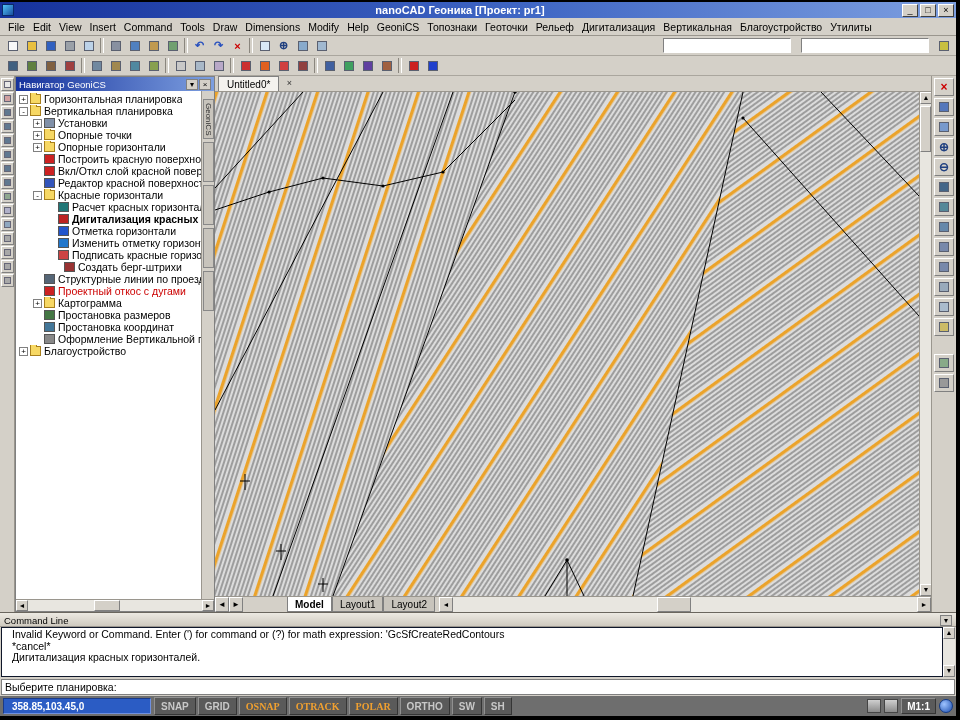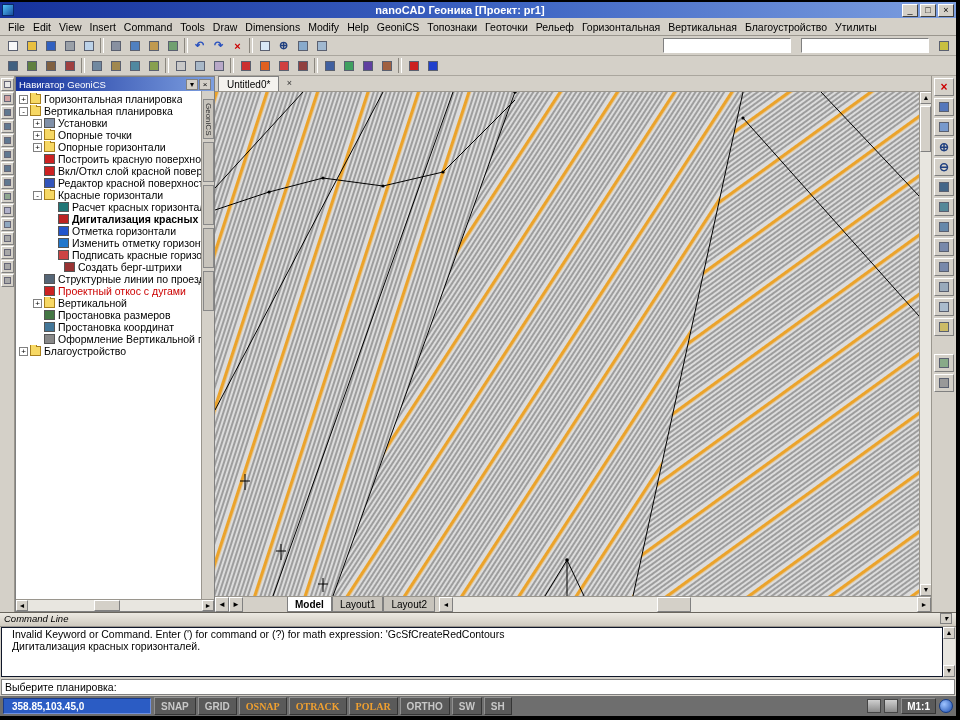--- a/index.html
+++ b/index.html
@@ -68,21 +68,21 @@
   .layout-tab.active{background:#fff;font-weight:bold;margin-left:44px;}
   .hscroll{flex:1;display:flex;align-items:stretch;margin-left:4px;}
 
   
   .right-tb{width:25px;background:#d4d0c8;border-left:1px solid #9a968e;display:flex;flex-direction:column;align-items:center;padding-top:2px;gap:2px;flex:none;}
   .rtb-btn{width:20px;height:18px;border:1px solid;border-color:#fff #808080 #808080 #fff;background:#d4d0c8;display:flex;align-items:center;justify-content:center;font-size:12px;font-weight:bold;flex:none;}
   .rtb-gap{height:14px;flex:none;}
 
   
   .cmd{height:84px;border-top:1px solid #6a665e;display:flex;flex-direction:column;background:#d4d0c8;flex:none;}
-  .cmd-header{height:14px;font-size:9.5px;display:flex;align-items:flex-start;padding:0 4px;background:linear-gradient(#ece9e2,#cfcabf);border-bottom:1px solid #9a968e;flex:none;font-style:italic;}
+  .cmd-header{height:14px;font-size:9.5px;display:flex;align-items:flex-end;padding:0 4px;background:linear-gradient(#ece9e2,#cfcabf);border-bottom:1px solid #9a968e;flex:none;}
   .cmd-header-title{flex:1;}
   .cmd-log-wrap{flex:1;position:relative;margin:0 1px;min-height:0;}
   .cmd-log{position:absolute;left:0;top:0;right:12px;bottom:0;background:#fff;border:1px solid #0f172a;font-family:"DejaVu Sans Mono",monospace;font-size:10.5px;line-height:11.5px;padding:1px 10px;overflow:hidden;}
   .cmd-vscroll{position:absolute;right:0;top:0;bottom:0;width:12px;background:#d4d0c8;display:flex;flex-direction:column;}
   .cmd-prompt{height:16px;background:#fff;border:1px solid #808080;margin:2px 1px 1px 1px;font-family:"DejaVu Sans Mono",monospace;font-size:10.5px;display:flex;align-items:center;padding:0 3px;flex:none;}
 
   
   .statusbar{height:20px;background:#6e6e6e;display:flex;align-items:center;gap:3px;padding:0 3px;font-size:10px;flex:none;}
   .coords{background:#2b5cc4;color:#fff;height:16px;min-width:148px;display:flex;align-items:center;padding:0 8px;border:1px solid;border-color:#1a3a88 #6f90e0 #6f90e0 #1a3a88;font-weight:bold;}
   .toggle{height:16px;padding:8px 6px;background:#5a5a5a;border:1px solid;border-color:#909090 #353535 #353535 #909090;display:flex;align-items:center;color:#c8c8c8;font-weight:bold;}
@@ -116,21 +116,21 @@
         <span class="menu-item">Command</span>
         <span class="menu-item">Tools</span>
         <span class="menu-item">Draw</span>
         <span class="menu-item">Dimensions</span>
         <span class="menu-item">Modify</span>
         <span class="menu-item">Help</span>
         <span class="menu-item">GeoniCS</span>
         <span class="menu-item">Топознаки</span>
         <span class="menu-item">Геоточки</span>
         <span class="menu-item">Рельеф</span>
-        <span class="menu-item">Горизонтальная</span>
+        <span class="menu-item">Дигитализация</span>
         <span class="menu-item">Вертикальная</span>
         <span class="menu-item">Благоустройство</span>
         <span class="menu-item">Утилиты</span>
       </div>
 
     <div class="toolbar" id="toolbar-top">
         <span class="tb-btn">
           <span class="chip" style="background: rgb(248, 248, 248);"></span>
         </span>
         <span class="tb-btn">
@@ -390,21 +390,21 @@
                 <span class="t-label">Структурные линии по проездам</span>
               </div>
               <div class="tree-row" style="padding-left: 17px;">
                 <span class="expander noexp"></span>
                 <span class="t-icon" style="background: rgb(204, 34, 34);"></span>
                 <span class="t-label" style="color: rgb(204, 0, 0);">Проектный откос с дугами</span>
               </div>
               <div class="tree-row" style="padding-left: 17px;">
                 <span class="expander">+</span>
                 <span class="t-icon ic-folder"></span>
-                <span class="t-label">Вертикальной</span>
+                <span class="t-label">Картограмма</span>
               </div>
               <div class="tree-row" style="padding-left: 17px;">
                 <span class="expander noexp"></span>
                 <span class="t-icon" style="background: rgb(68, 119, 68);"></span>
                 <span class="t-label">Простановка размеров</span>
               </div>
               <div class="tree-row" style="padding-left: 17px;">
                 <span class="expander noexp"></span>
                 <span class="t-icon" style="background: rgb(68, 119, 153);"></span>
                 <span class="t-label">Простановка координат</span>
@@ -596,20 +596,21 @@
     </div>
 
     <div class="cmd">
       <div class="cmd-header">
         <span class="cmd-header-title">Command Line</span>
         <span class="nav-hbtn">▾</span>
       </div>
       <div class="cmd-log-wrap">
         <div class="cmd-log" id="cmd-log">
             <div class="cmd-line">Invalid Keyword or Command. Enter (') for command or (?) for math expression: 'GcSfCreateRedContours</div>
+            <div class="cmd-line">*cancel*</div>
             <div class="cmd-line">Дигитализация красных горизонталей.</div>
           </div>
         <div class="cmd-vscroll">
           <span class="scroll-arrow">▲</span>
           <span class="scroll-track"></span>
           <span class="scroll-arrow">▼</span>
         </div>
       </div>
       <div class="cmd-prompt">
         <span>Выберите планировка:</span>

